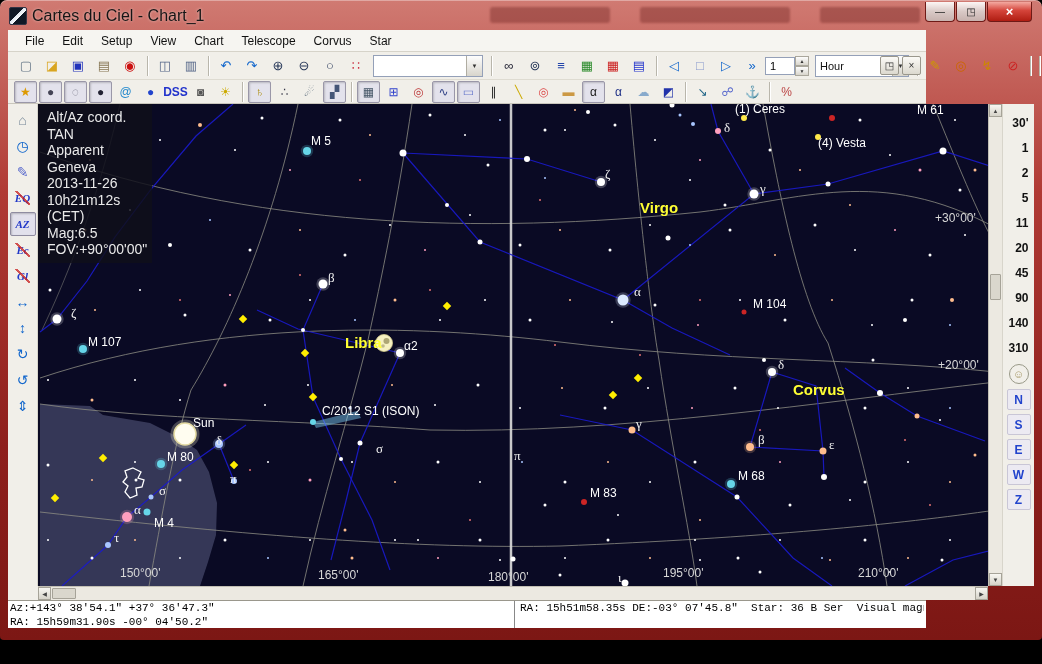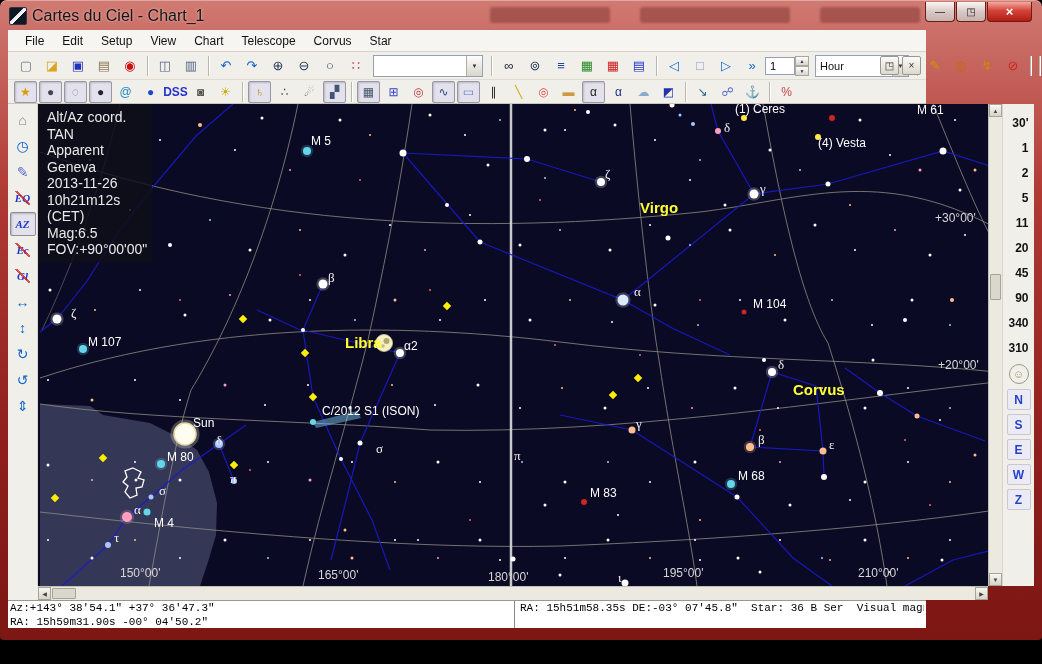--- a/index.html
+++ b/index.html
@@ -593,21 +593,21 @@
 
       <div id="rightpanel">
           <div class="fovbtn">30'</div>
           <div class="fovbtn">1</div>
           <div class="fovbtn">2</div>
           <div class="fovbtn">5</div>
           <div class="fovbtn">11</div>
           <div class="fovbtn">20</div>
           <div class="fovbtn">45</div>
           <div class="fovbtn">90</div>
-          <div class="fovbtn">340</div>
+          <div class="fovbtn">140</div>
           <div class="fovbtn">310</div>
           <div id="fullsky-icon">☺</div>
           <div class="dirbtn">N</div>
           <div class="dirbtn">S</div>
           <div class="dirbtn">E</div>
           <div class="dirbtn">W</div>
           <div class="dirbtn">Z</div>
         </div>
 
       <div id="statusbar">

